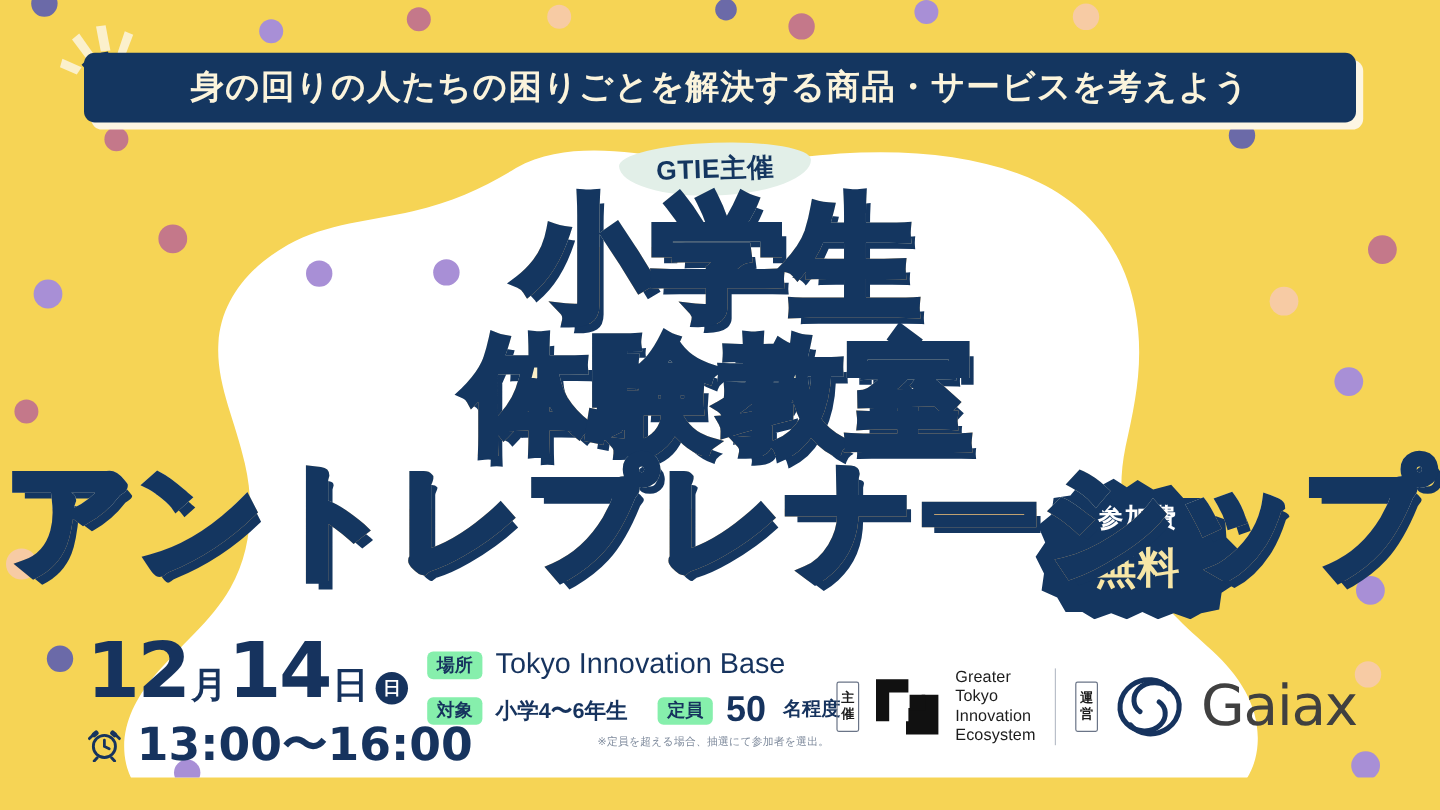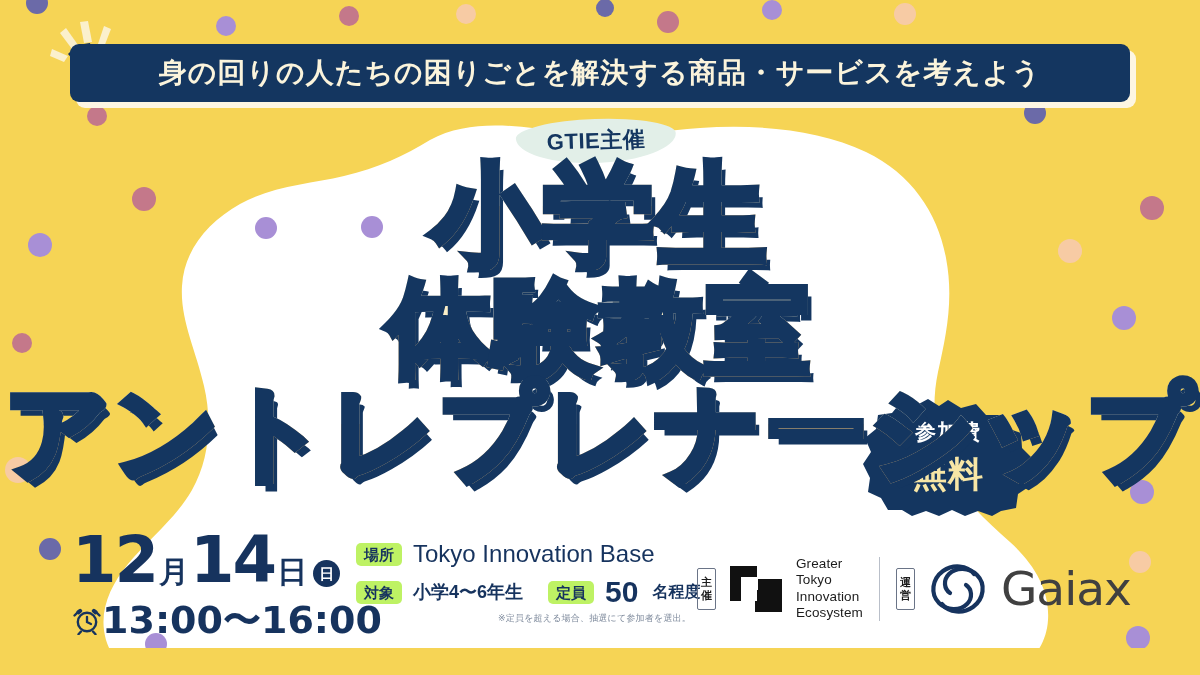--- a/index.html
+++ b/index.html
@@ -85,30 +85,30 @@
   .date-block{position:absolute;left:72px;top:528px;}
   .date-row{display:flex;align-items:baseline;color:#16335E;line-height:1;}
   .d-num{font-size:64px;font-weight:900;letter-spacing:-2px;font-family:"DejaVu Sans",sans-serif;}
   .d-unit{font-size:30px;font-weight:800;margin:0 1px 0 2px;}
   .d-dow{
     display:inline-flex;align-items:center;justify-content:center;
     width:27px;height:27px;border-radius:50%;
     background:#16335E;color:#FFFFFF;font-size:15px;font-weight:700;
     margin-left:5px;position:relative;top:-3px;
   }
-  .time-row{display:flex;align-items:center;gap:0;margin-top:9px;color:#16335E;}
+  .time-row{display:flex;align-items:center;gap:12px;margin-top:9px;color:#16335E;}
   .time-txt{font-size:38px;font-weight:900;letter-spacing:0px;line-height:1;
     font-family:"DejaVu Sans",sans-serif;}
 
   
   .info{position:absolute;left:356px;top:542px;}
   .info-row{display:flex;align-items:center;gap:11px;}
   .info-row+.info-row{margin-top:11px;}
   .tag{
-    background:#bef264;color:#16335E;border-radius:5px;
+    background:#86efac;color:#16335E;border-radius:5px;
     padding:4px 8px;font-size:15px;font-weight:700;line-height:1;white-space:nowrap;
   }
   .val{color:#16335E;font-size:24px;font-weight:500;line-height:1;white-space:nowrap;}
   .val-sm{font-size:18px;font-weight:600;}
   .val-num{font-size:30px;font-weight:900;line-height:1;}
   .val-suffix{font-size:16px;font-weight:700;margin-left:3px;}
   .note{
     margin-top:7px;margin-left:142px;color:#7E8A9C;font-size:9px;
     letter-spacing:.2px;line-height:1;white-space:nowrap;
   }

